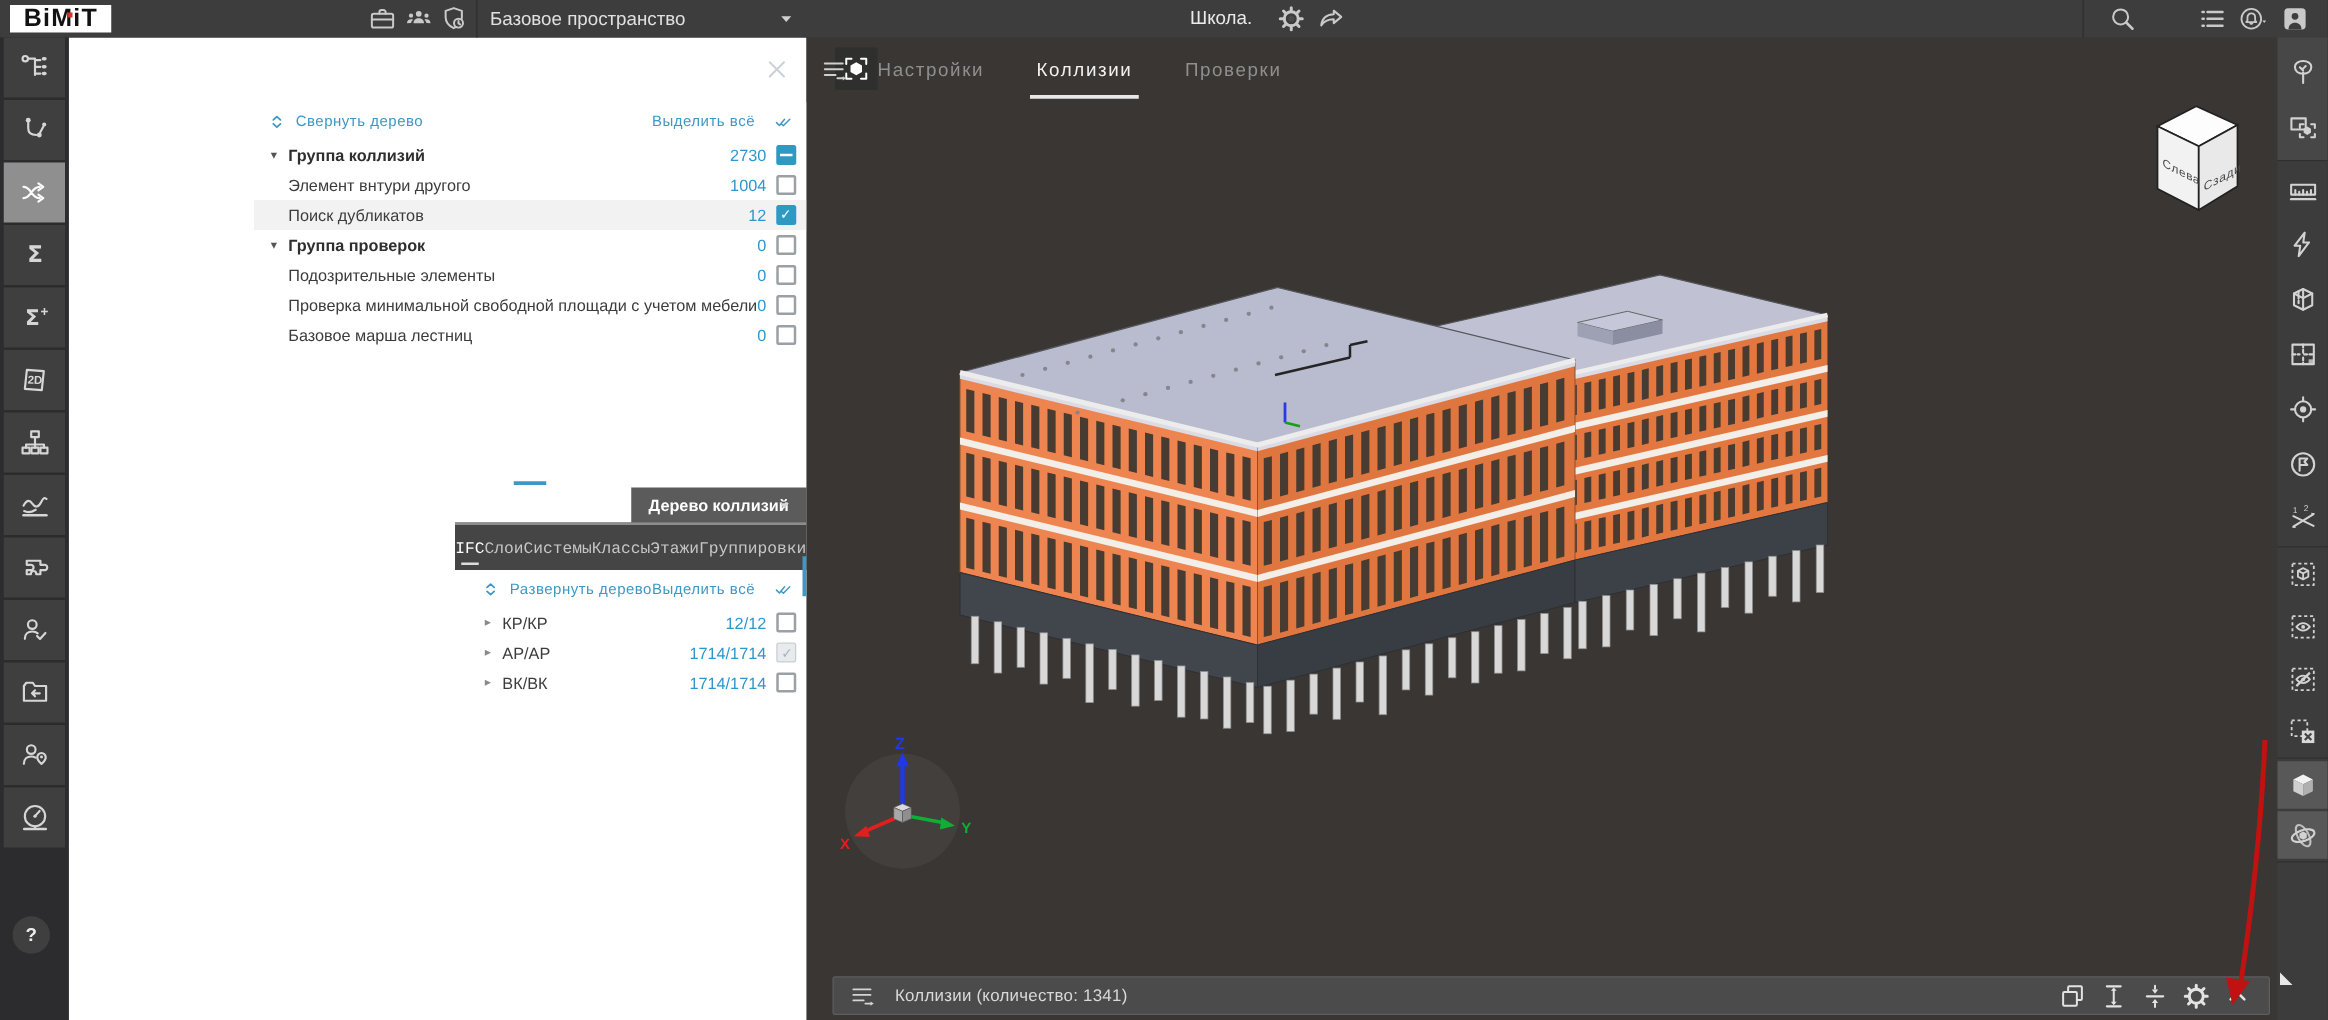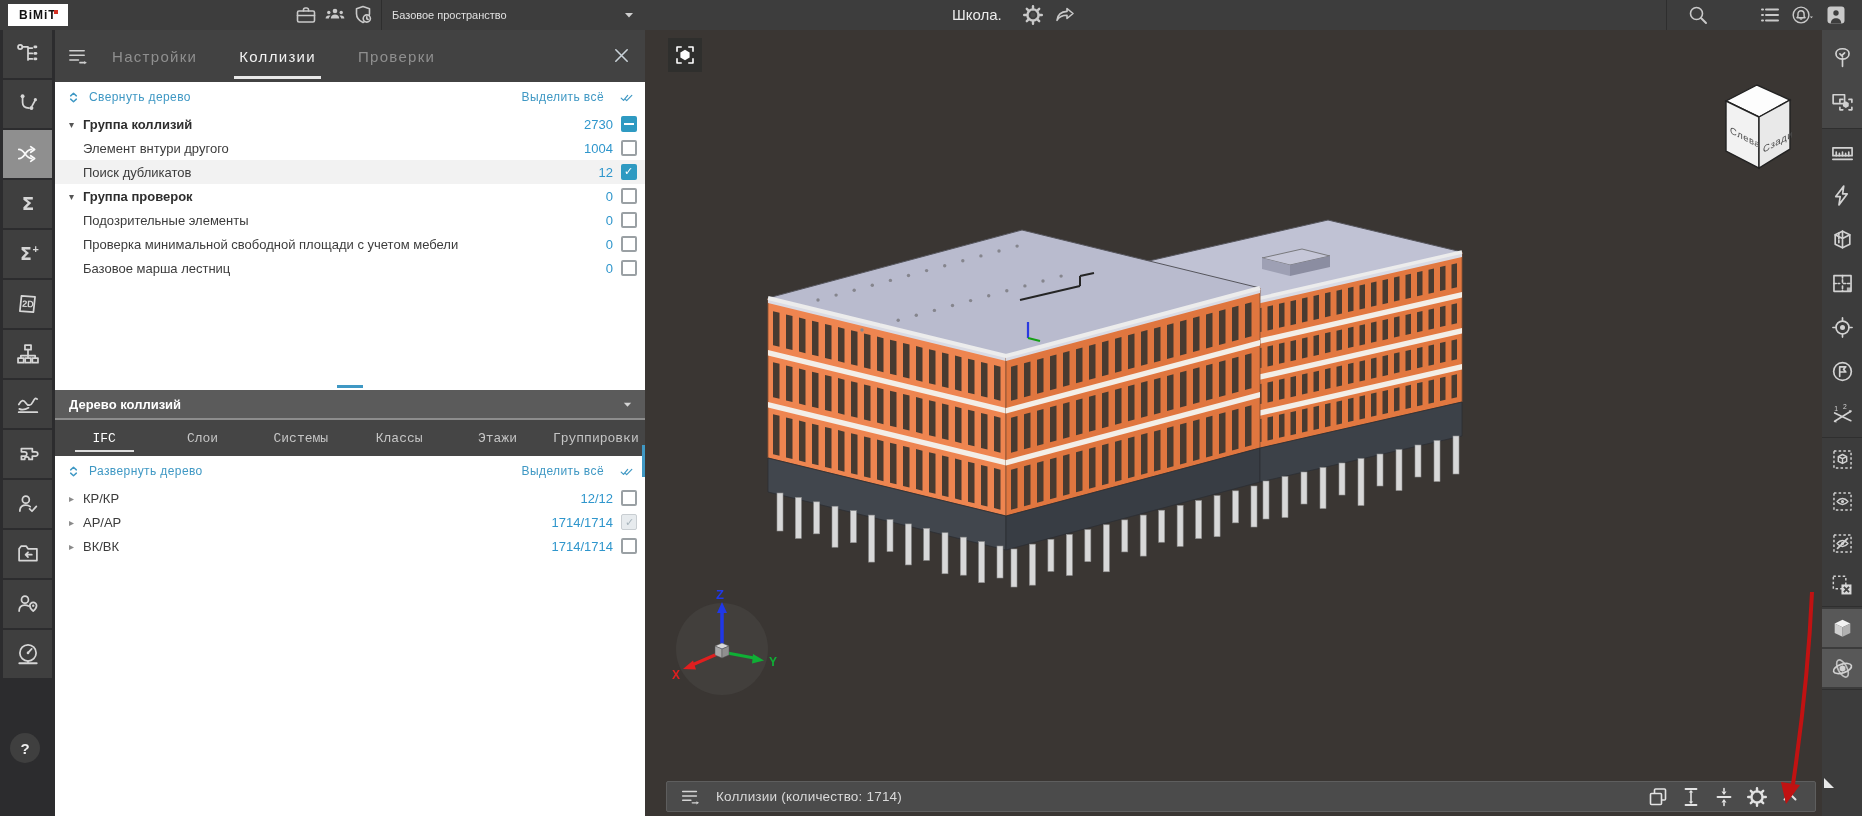--- a/index.html
+++ b/index.html
@@ -6,40 +6,40 @@
   body{width:1862px;height:816px;position:relative;overflow:hidden;
        background:var(--viewport-bg,#3a3633);
        font-family:"Liberation Sans","DejaVu Sans",sans-serif;
        -webkit-font-smoothing:antialiased;}
   .ic{display:inline-flex;align-items:center;justify-content:center;}
   .ic svg{width:100%;height:100%;display:block;}
 
   
   .topbar{position:absolute;left:0;top:0;width:1862px;height:30px;background:var(--topbar,#3d3d3d);z-index:40;}
   .logo{position:absolute;left:8px;top:4px;height:22px;background:#fff;color:#121212;
-        font-weight:bold;font-size:12px;letter-spacing:1px;padding:0 11px;display:flex;align-items:center;}
+        font-weight:bold;font-size:20px;letter-spacing:1px;padding:0 11px;display:flex;align-items:center;}
   .logo-dot{position:absolute;left:46px;top:6px;width:4px;height:4px;background:#d63226;}
   .tb-ic{position:absolute;top:3px;width:24px;height:24px;color:#c9c9c9;cursor:pointer;}
   .tb-div{position:absolute;top:0;width:1px;height:30px;background:#2e2e2e;}
   .workspace{position:absolute;left:383px;top:0;width:262px;height:30px;display:flex;align-items:center;
-             color:#e0e0e0;font-size:11px;padding-left:9px;box-sizing:border-box;cursor:pointer;}
+             color:#e0e0e0;font-size:15px;padding-left:9px;box-sizing:border-box;cursor:pointer;}
   .workspace .car{position:absolute;right:10px;top:9px;width:12px;height:12px;color:#cfcfcf;}
   .proj-title{position:absolute;left:952px;top:0;height:30px;line-height:30px;color:#eaeaea;font-size:15px;}
   
   .left-rail{position:absolute;left:0;top:30px;width:55px;bottom:0;background:#2c2c2e;z-index:41;}
   .rail-tile{position:absolute;left:3px;width:49px;height:48px;background:#3f3f3f;display:flex;
              align-items:center;justify-content:center;color:#d6d6d6;cursor:pointer;}
   .rail-tile.active{background:#8f8f8f;color:#fafafa;}
   .rail-tile .ic{width:26px;height:26px;}
   .help-btn{position:absolute;left:10px;top:703px;width:30px;height:30px;border-radius:50%;background:#3f3f3f;
             color:#eee;display:flex;align-items:center;justify-content:center;font-size:15px;font-weight:bold;cursor:pointer;}
 
   
   .panel{position:absolute;left:55px;top:30px;width:590px;bottom:0;background:#fff;z-index:20;
-         display:flex;flex-direction:column;}
+         display:flex;flex-direction:column;align-items:flex-end;}
   .panel-top{height:52px;background:#424242;position:relative;flex:none;}
   .menu-ic{position:absolute;left:11px;top:15px;width:23px;height:23px;color:#cfcfcf;cursor:pointer;}
   .ptabs{position:absolute;left:52px;top:0;height:52px;display:flex;gap:32px;align-items:stretch;}
   .ptab{font-size:15px;letter-spacing:1.3px;color:#8f8f8f;padding:0 5px;position:relative;
         display:flex;align-items:center;cursor:pointer;}
   .ptab.active{color:#f2f2f2;}
   .ptab.active::after{content:"";position:absolute;left:0;right:0;bottom:3px;height:3px;background:#e8e8e8;}
   .close-x{position:absolute;right:13px;top:15px;width:21px;height:21px;color:#c9d2d8;cursor:pointer;}
   .sec-header{height:28px;background:var(--panel-header,#5b5b5b);color:#fff;font-size:13px;font-weight:bold;
               display:flex;align-items:center;padding:0 14px;position:relative;flex:none;cursor:pointer;}
@@ -845,21 +845,21 @@
 </div>
 
 <div class="bottombar" data-interactable="false">
   <span class="menu-ic2 ic" data-interactable="true">
       <svg viewBox="0 0 24 24" fill="none" stroke="currentColor" stroke-width="1.6" stroke-linecap="round" stroke-linejoin="round">
         <path d="M4 6h15M4 10.8h15M4 15.6h9"></path>
         <path d="M14.5 18.4h4.5"></path>
         <path d="M19 16.6l2.8 1.8-2.8 1.8z" fill="currentColor" stroke="none"></path>
       </svg>
     </span>
-  <span class="bb-label" data-interactable="false">Коллизии (количество: 1714)</span>
+  <span class="bb-label" data-interactable="false">Коллизии (количество: 1341)</span>
   <div class="bb-icons" id="bb-icons">
       <span class="ic" data-interactable="true">
         <svg viewBox="0 0 24 24" fill="none" stroke="currentColor" stroke-width="1.6" stroke-linecap="round" stroke-linejoin="round">
           <rect x="8.5" y="4" width="11" height="11" rx="1"></rect>
           <rect x="4.5" y="8.5" width="11" height="11" rx="1" fill="#4b4b4b"></rect>
         </svg>
       </span>
       <span class="ic" data-interactable="true">
         <svg viewBox="0 0 24 24" fill="none" stroke="currentColor" stroke-width="1.6" stroke-linecap="round" stroke-linejoin="round">
           <path d="M6.5 4h11M6.5 20h11" stroke-width="1.8"></path>

